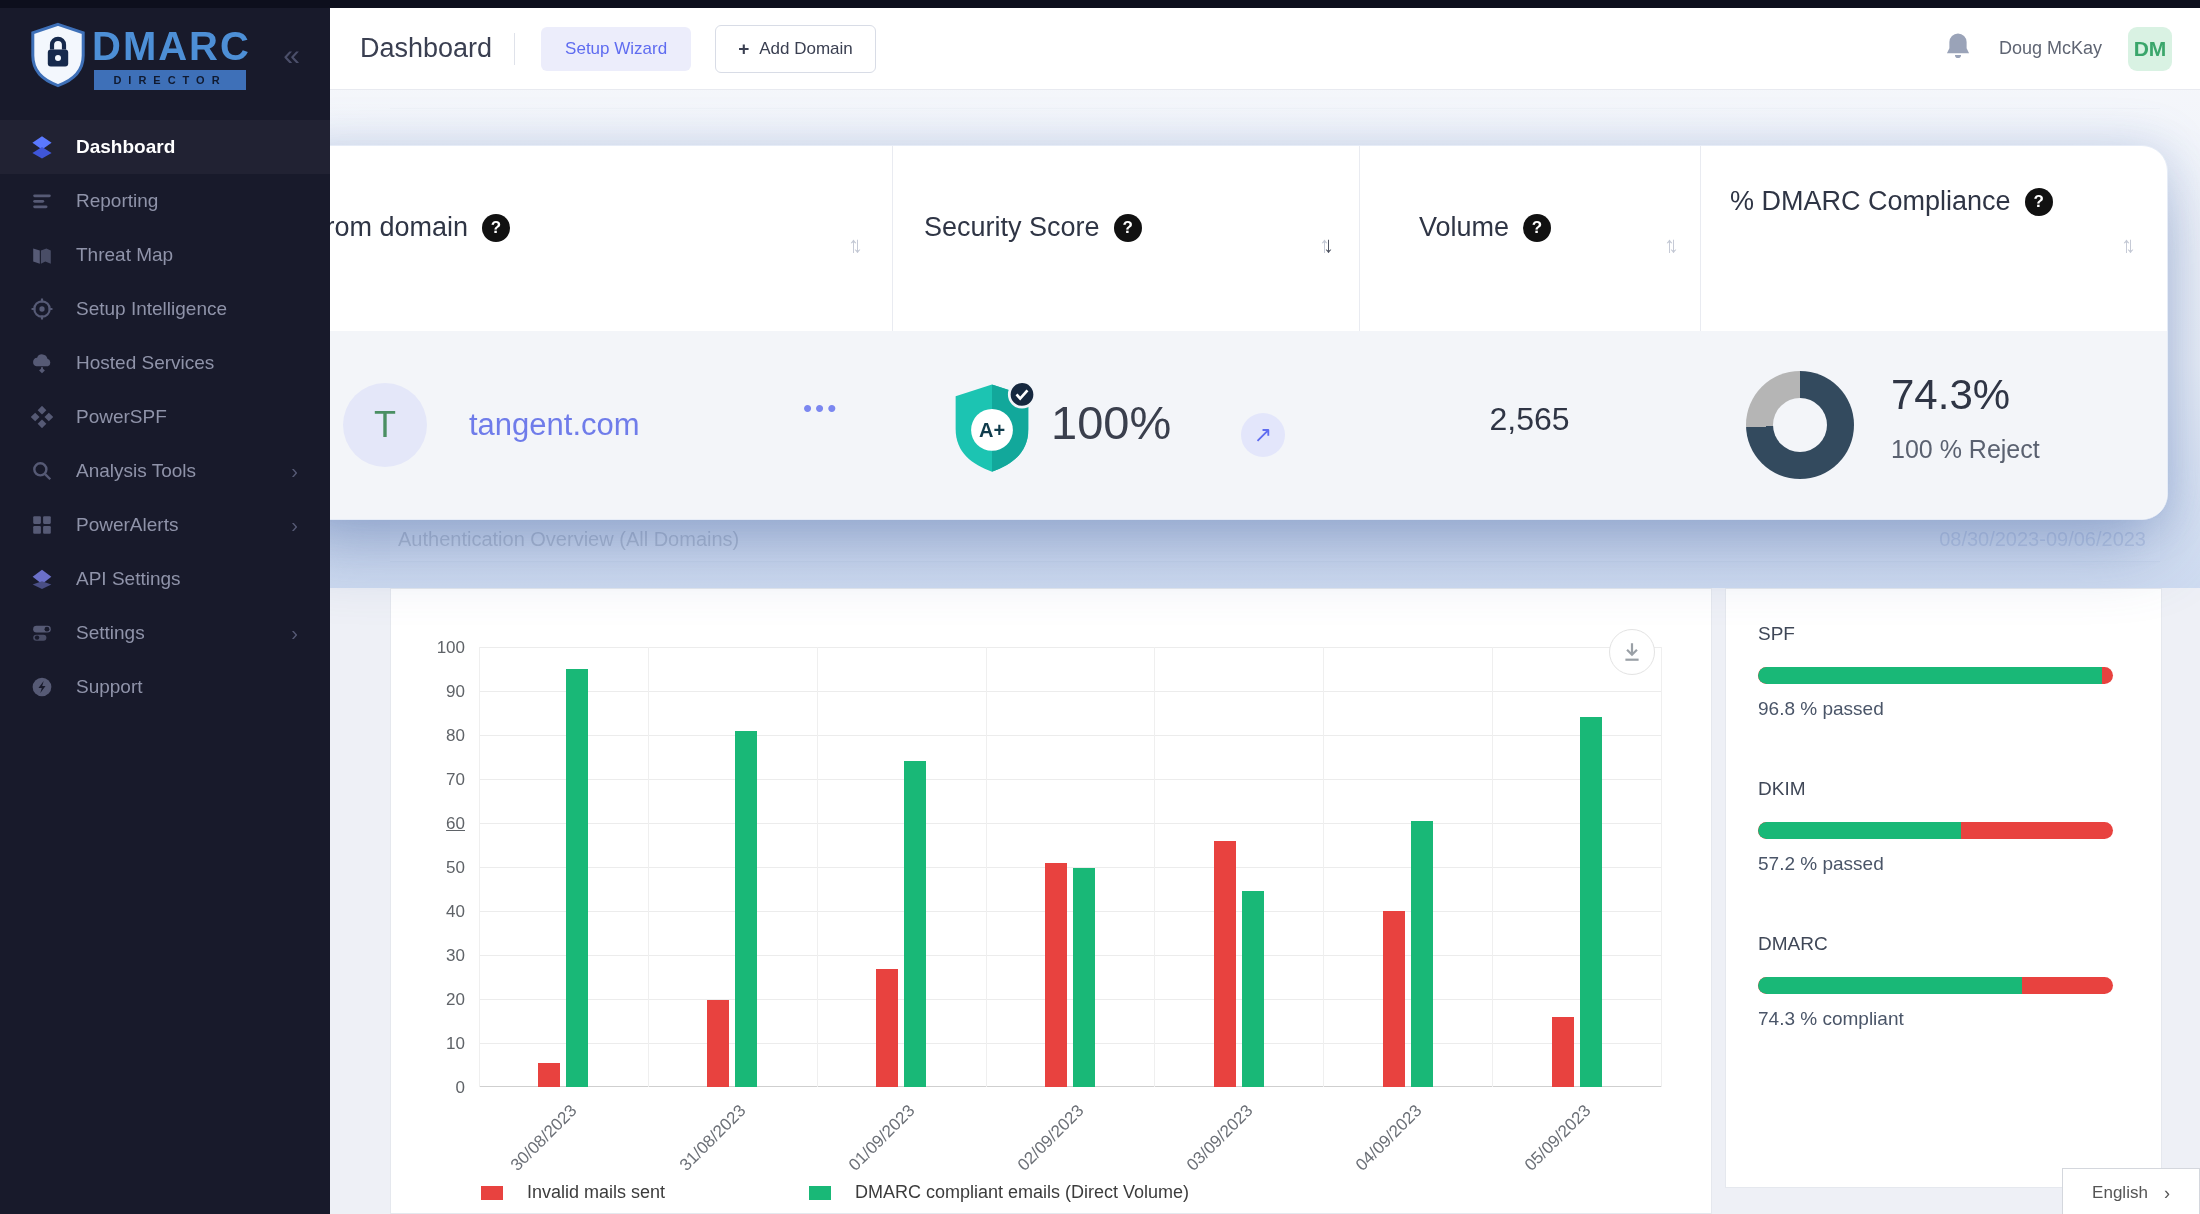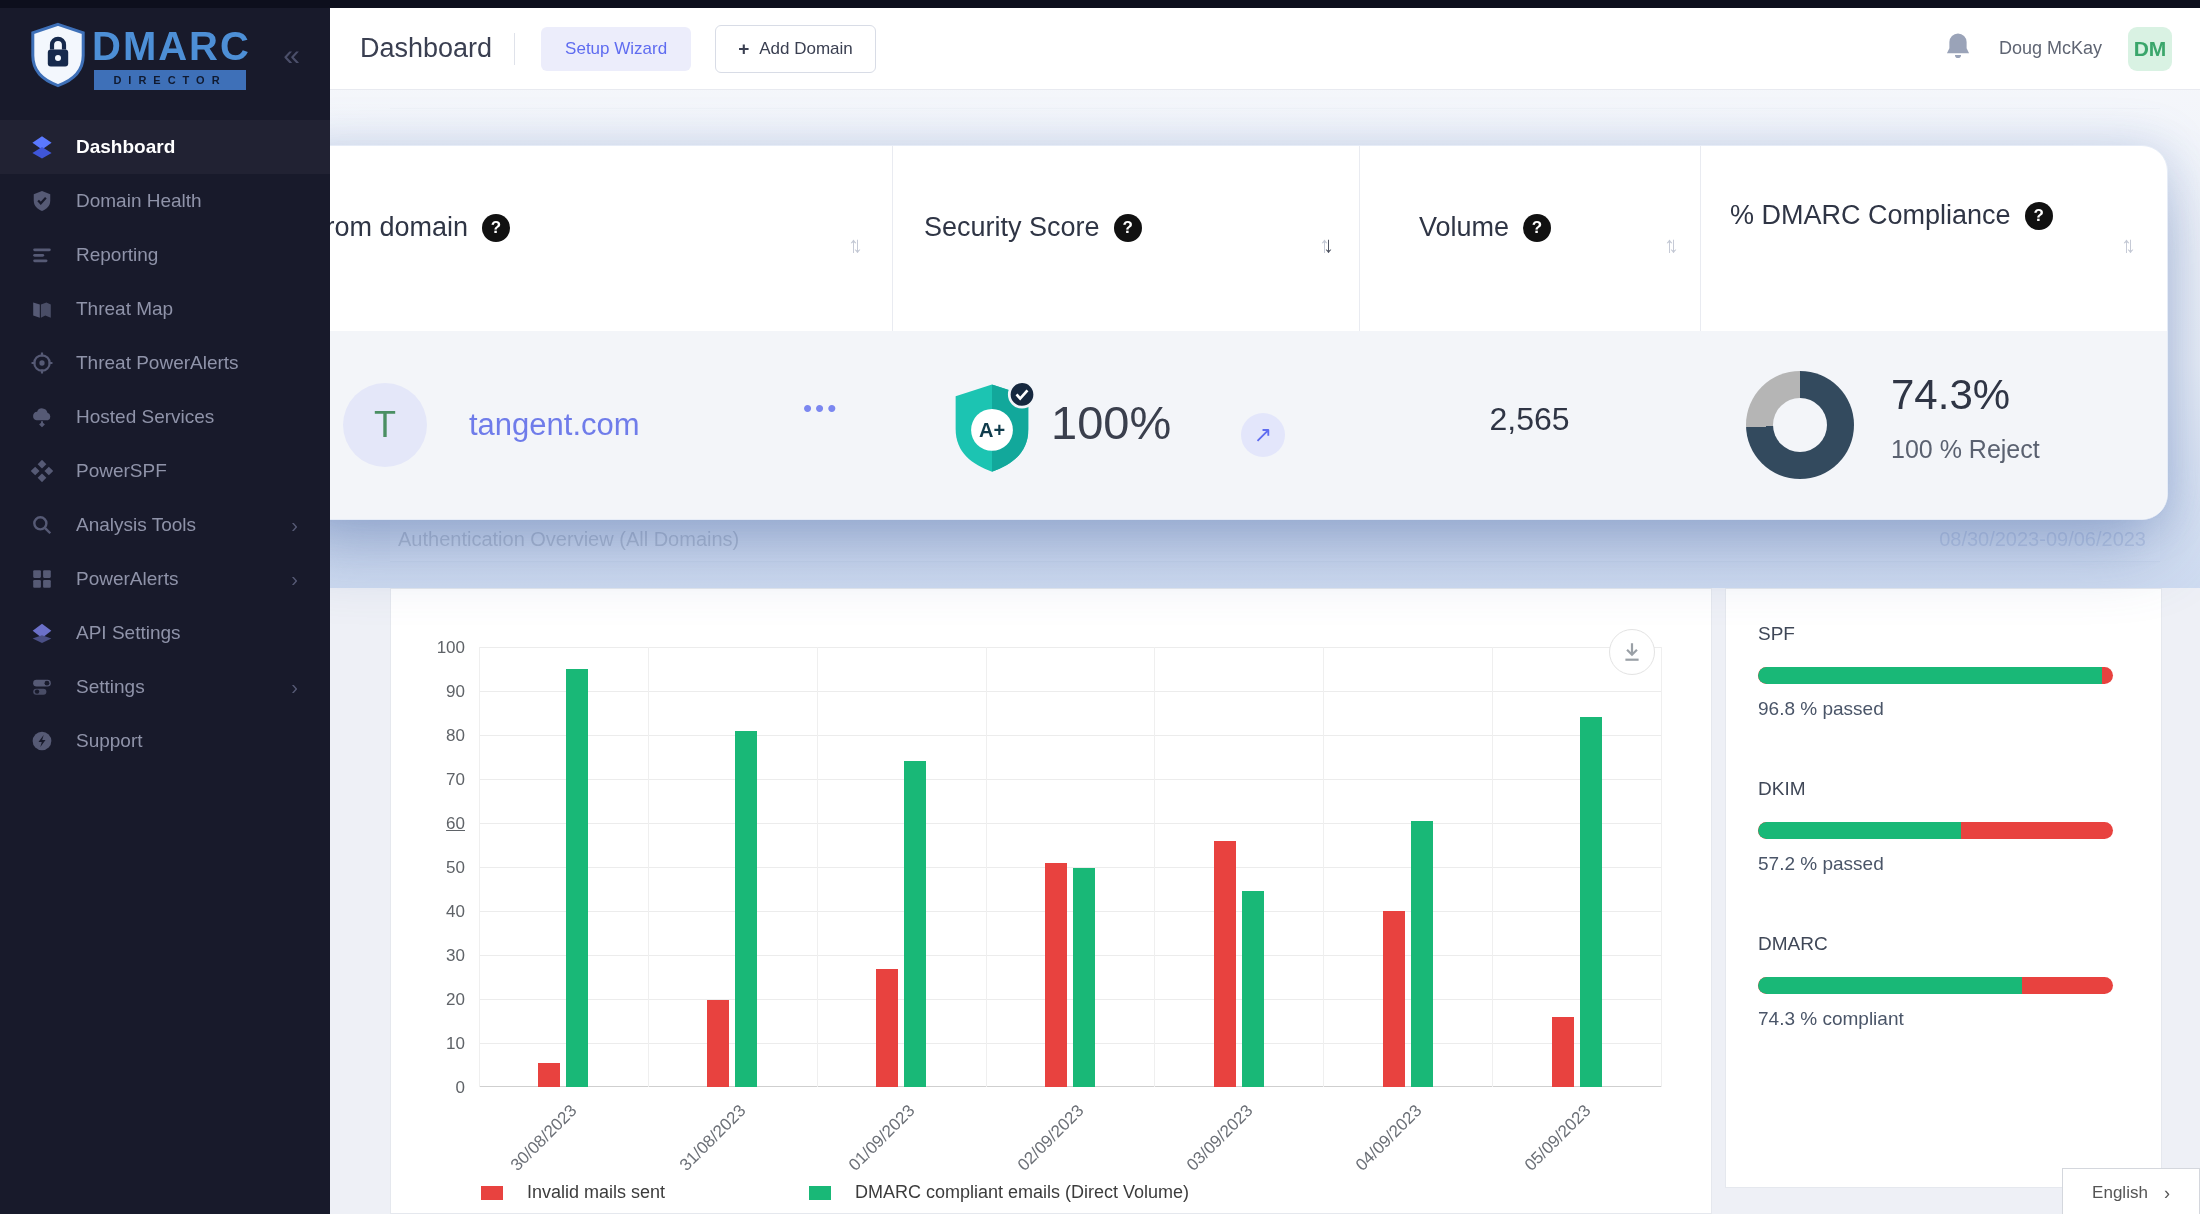--- a/index.html
+++ b/index.html
@@ -137,29 +137,20 @@
             <svg width="24" height="24" viewBox="0 0 20 20">
               <path d="M10 1 L18 6.5 L10 12 L2 6.5 Z" fill="#5b79ff"></path>
               <path d="M10 10 L18 15 L10 19.5 L2 15 Z" fill="#3f56d9"></path>
             </svg>
           </span>
         <span class="lbl">Dashboard</span>
       </div>
       <div class="mi">
         <span class="ico">
             <svg width="22" height="22" viewBox="0 0 20 20">
-              <path d="M10 1 L17.5 3.8 V9.5 C17.5 14.4 14.3 17.3 10 19 C5.7 17.3 2.5 14.4 2.5 9.5 V3.8 Z" fill="#565a75"></path>
-              <path d="M6.5 9.5 l2.4 2.6 l4.6 -5" stroke="#181a2b" stroke-width="2" fill="none"></path>
-            </svg>
-          </span>
-        <span class="lbl">Domain Health</span>
-      </div>
-      <div class="mi">
-        <span class="ico">
-            <svg width="22" height="22" viewBox="0 0 20 20">
               <rect x="2" y="4" width="16" height="2.6" rx="1.3" fill="#565a75"></rect>
               <rect x="2" y="9" width="10" height="2.6" rx="1.3" fill="#565a75"></rect>
               <rect x="2" y="14" width="13" height="2.6" rx="1.3" fill="#565a75"></rect>
             </svg>
           </span>
         <span class="lbl">Reporting</span>
       </div>
       <div class="mi">
         <span class="ico">
             <svg width="22" height="22" viewBox="0 0 20 20">
@@ -170,21 +161,21 @@
         <span class="lbl">Threat Map</span>
       </div>
       <div class="mi">
         <span class="ico">
             <svg width="22" height="22" viewBox="0 0 20 20">
               <circle cx="10" cy="10" r="7" fill="none" stroke="#565a75" stroke-width="2"></circle>
               <circle cx="10" cy="10" r="2.4" fill="#565a75"></circle>
               <path d="M10 0.5 V4 M10 16 V19.5 M0.5 10 H4 M16 10 H19.5" stroke="#565a75" stroke-width="2"></path>
             </svg>
           </span>
-        <span class="lbl">Threat PowerAlerts</span>
+        <span class="lbl">Setup Intelligence</span>
       </div>
       <div class="mi">
         <span class="ico">
             <svg width="24" height="24" viewBox="0 0 22 22">
               <path d="M6 14 a4 4 0 0 1 0.5-7.9 A5 5 0 0 1 16 7.2 a3.6 3.6 0 0 1 0.4 6.8 Z" fill="#565a75"></path>
               <path d="M11 15 v4 M9 17.2 l2 2 l2 -2" stroke="#565a75" stroke-width="1.8" fill="none"></path>
             </svg>
           </span>
         <span class="lbl">Hosted Services</span>
       </div>
@@ -321,21 +312,21 @@
         <span class="sort desc" style="right:32px; top:86px;"><span>↑</span><b>↓</b></span>
       </div>
       <div class="th" style="left:1076px; width:341px">
         <div class="th-label" style="position:absolute; left:60px; top:66px;">
           <span>Volume</span>
           <span class="help">?</span>
         </div>
         <span class="sort" style="right:28px; top:86px;"><span>↑</span><b>↓</b></span>
       </div>
       <div class="th" style="left:1417px; width:469px">
-        <div class="th-label" style="position:absolute; left:30px; top:40px; width:350px;margin-top:14px;">
+        <div class="th-label" style="position:absolute; left:30px; top:40px; width:350px;">
           <span>% DMARC Compliance</span>
           <span class="help">?</span>
         </div>
         <span class="sort" style="right:40px; top:86px;"><span>↑</span><b>↓</b></span>
       </div>
     </div>
 
     <div id="tr-row">
       <span id="d-avatar">T</span>
       <span id="d-name">tangent.com</span>

